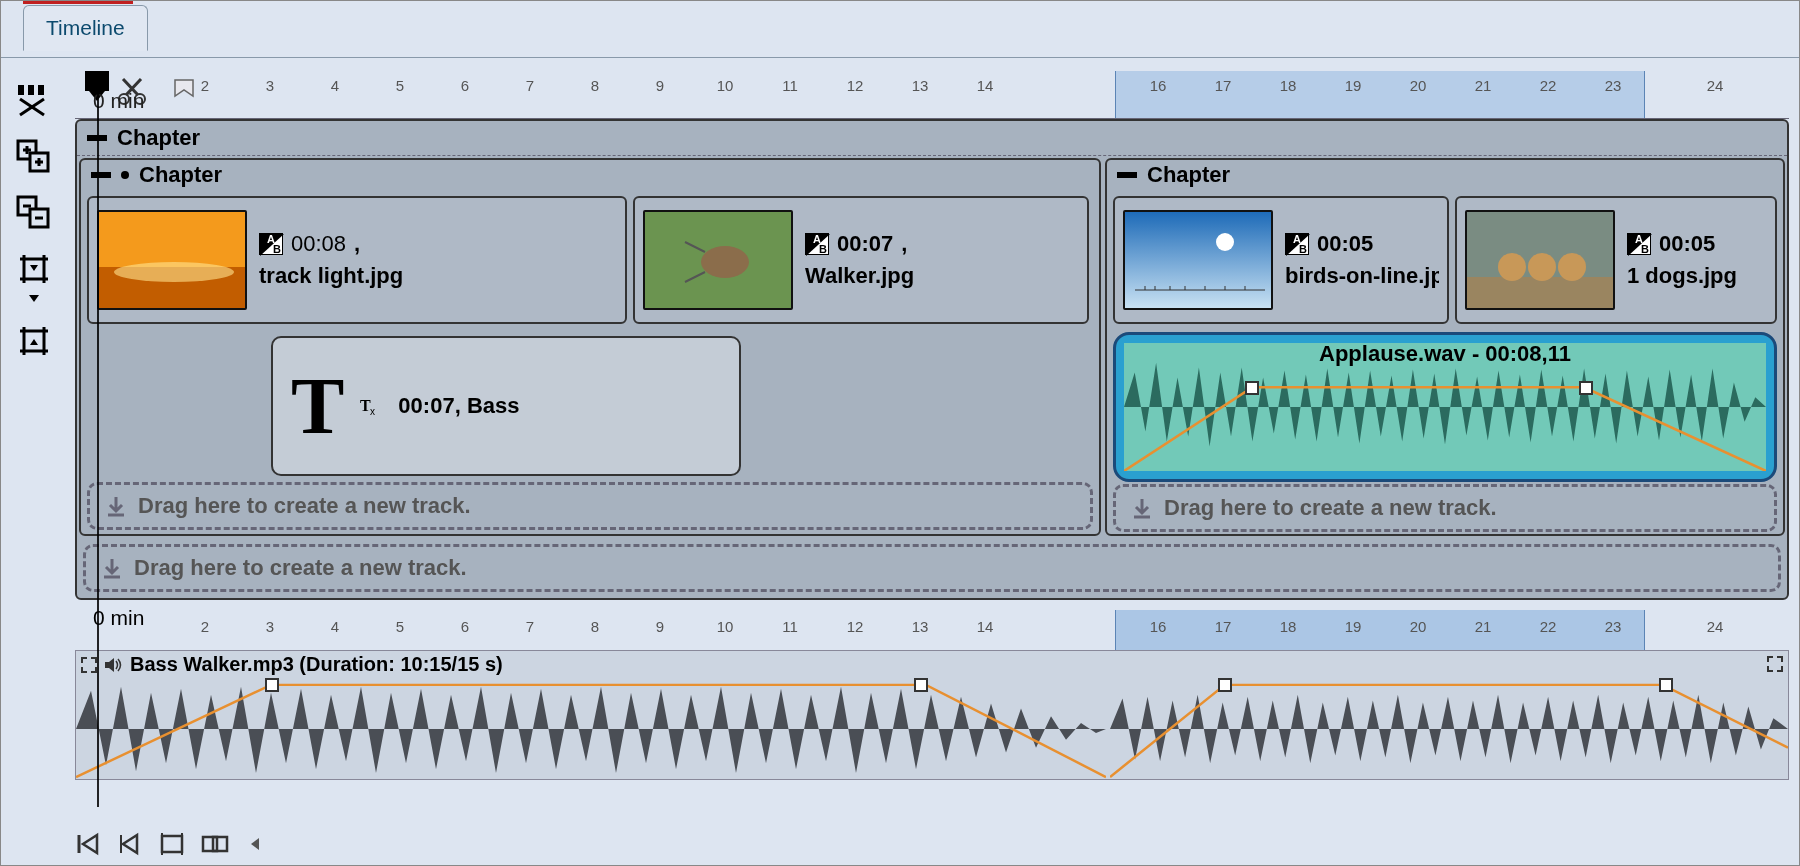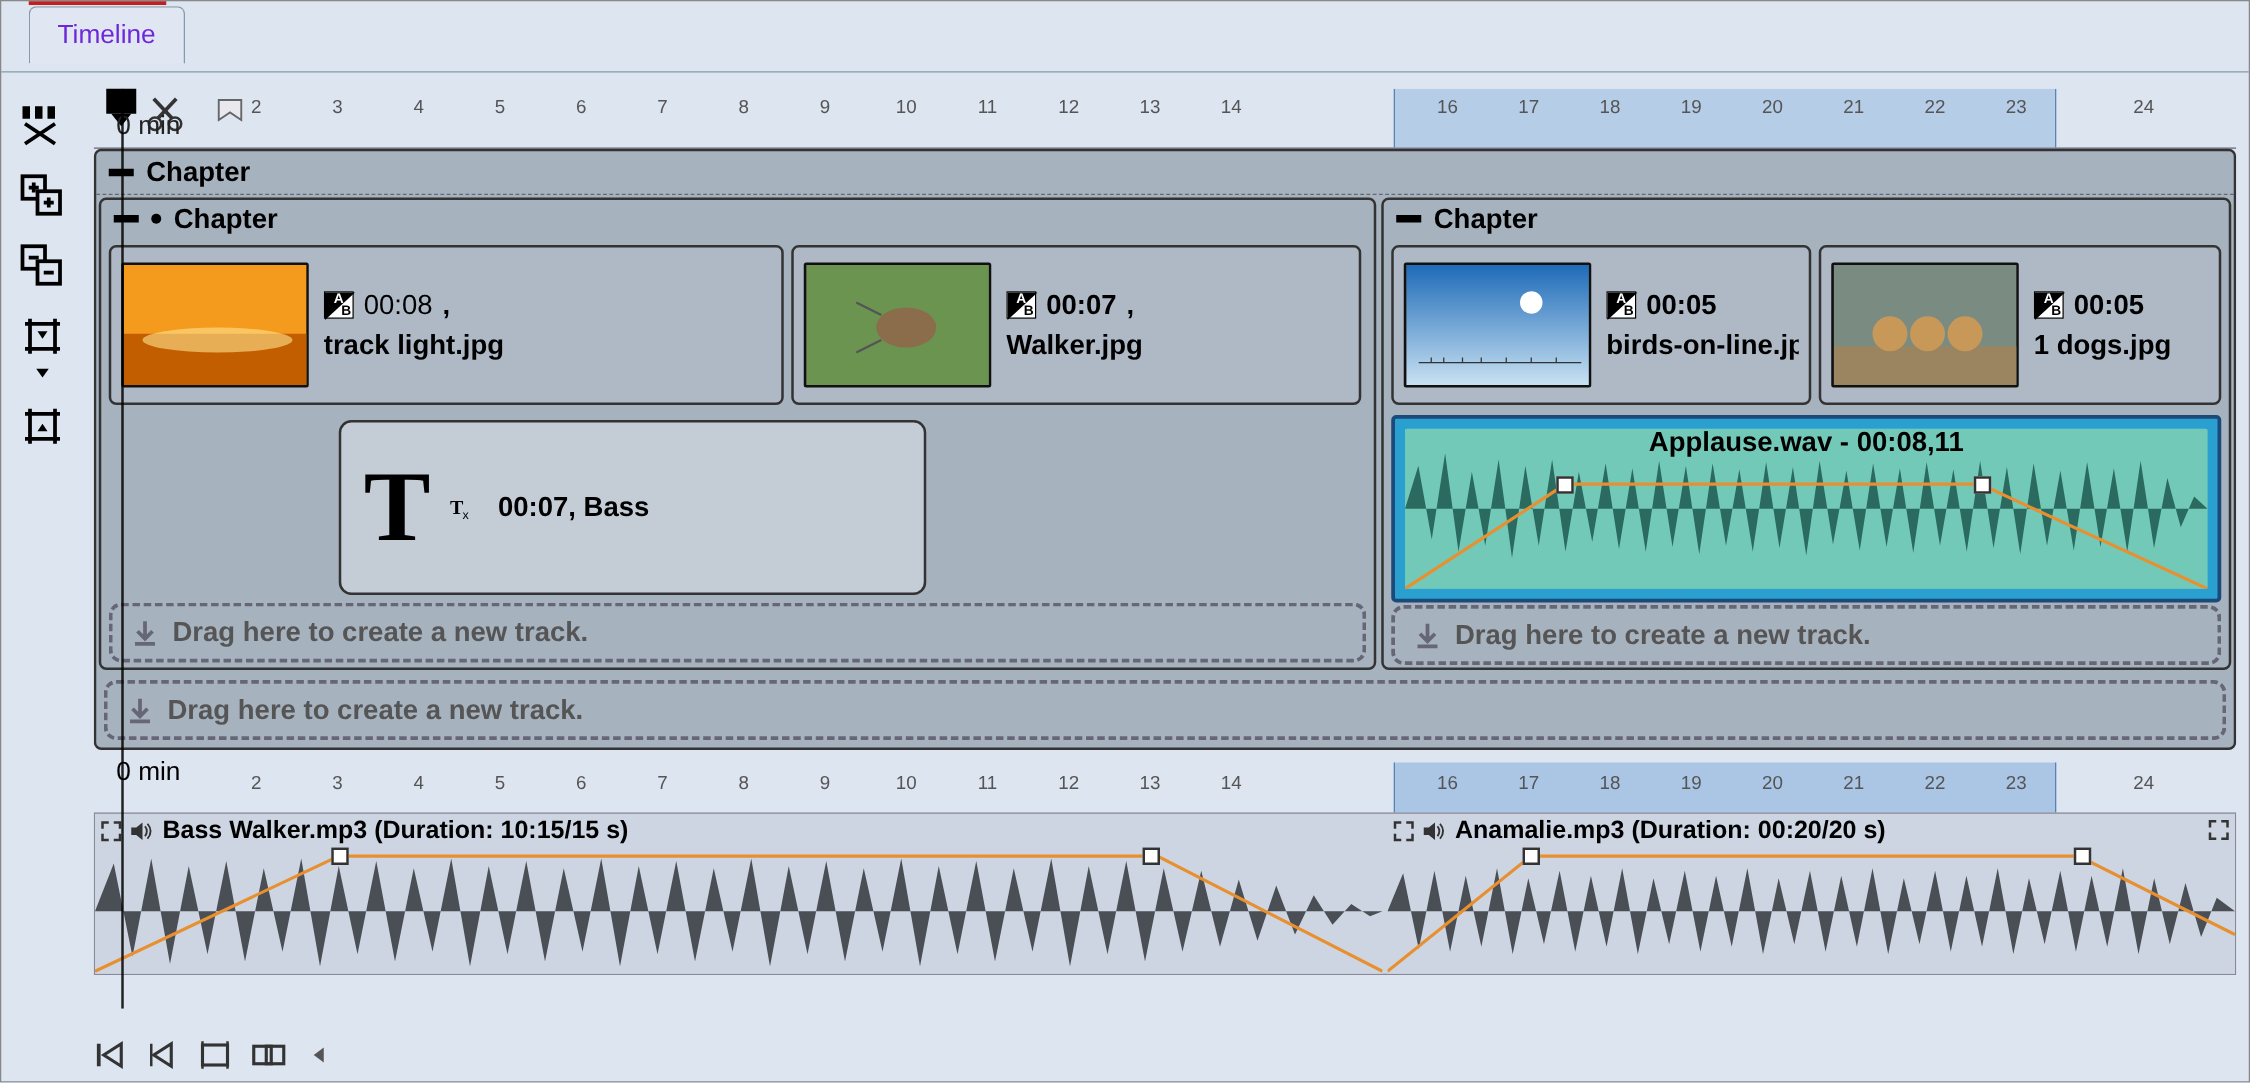--- a/index.html
+++ b/index.html
@@ -1,21 +1,21 @@
 <!DOCTYPE html>
 <html><head>
 <meta charset="utf-8">
 <style>
 html,body{margin:0;padding:0;font-family:"Segoe UI",Arial,sans-serif;background:#DDE5F1;color:#000;overflow:hidden}
 *{box-sizing:border-box}
 .app{width:1800px;height:866px;position:relative;border:1px solid #888}
 .top-red{position:absolute;left:22px;top:0;width:110px;height:3px;background:#C02020}
 .tabs{position:absolute;left:22px;top:4px;display:flex;gap:4px}
 .tab{padding:10px 22px;border:1px solid #8899AA;border-bottom:none;border-radius:6px 6px 0 0;background:#CDD6E2;font-size:21px;color:#444;cursor:pointer}
-.tab.active{background:#E0E7F2;color:#6d28d9;font-weight:500;border-bottom:1px solid #E0E7F2}
+.tab.active{background:#E0E7F2;color:#0c4a6e;font-weight:500;border-bottom:1px solid #E0E7F2}
 .tab-under{position:absolute;left:0;top:56px;right:0;border-bottom:1px solid #8899AA}
 .side{position:absolute;left:0;top:78px;width:66px;display:flex;flex-direction:column;align-items:center;gap:20px;padding-top:4px}
 .side svg{cursor:pointer}
 .content{position:absolute;left:74px;top:70px;right:10px;bottom:58px;overflow:hidden}
 .ruler{position:relative;height:48px;border-bottom:1px solid #667}
 .ruler .tick{position:absolute;top:0;bottom:0;font-size:15px;color:#555;text-align:center;transform:translateX(-50%)}
 .ruler .sel{position:absolute;top:0;bottom:0;background:rgba(110,160,215,.35);border-left:1px solid #5B84B5;border-right:1px solid #5B84B5}
 .ruler .min{position:absolute;left:18px;top:18px;font-size:21px;color:#222}
 .ruler .playhead{position:absolute;top:-4px;width:24px;height:24px;background:#000;transform:translateX(-50%)}
 .ruler .playhead:after{content:"";position:absolute;left:4px;top:24px;border-left:8px solid transparent;border-right:8px solid transparent;border-top:10px solid #000}
@@ -32,21 +32,21 @@
 .info{display:flex;flex-direction:column;gap:6px;font-size:22px;overflow:hidden}
 .info .top{display:flex;align-items:center;gap:8px}
 .info .bot{font-weight:700;white-space:nowrap}
 .ab{width:24px;height:22px;border:1px solid #000;background:#fff;font-size:11px;line-height:10px;text-align:center;position:relative;font-weight:700}
 .ab:before{content:"";position:absolute;left:0;top:0;border-top:22px solid #000;border-right:24px solid transparent}
 .ab span{position:relative;color:#fff}
 .ab i{position:absolute;right:1px;bottom:0;color:#000;font-style:normal}
 .text-clip{border:2px solid #333;border-radius:10px;background:#C4CCD6;display:flex;align-items:center;gap:14px;padding:10px 18px;margin:6px 0 6px 190px;width:470px;height:140px;font-size:22px}
 .bigT{font-family:Georgia,serif;font-size:80px;font-weight:700}
 .drop{border:3px dashed #667;border-radius:10px;margin:2px 6px;padding:8px 14px;display:flex;align-items:center;gap:10px;font-size:22px;color:#555;font-weight:600}
-.audio-clip{position:relative;border:3px solid #1B4A7A;border-radius:4px;background:#2AA0D0;margin:2px;height:150px;overflow:hidden}
+.audio-clip{position:relative;border:3px solid #1B4A7A;border-radius:16px;background:#2AA0D0;margin:2px;height:150px;overflow:hidden}
 .audio-clip .wave{position:absolute;inset:8px;background:#72C9B8;border-radius:2px}
 .audio-clip .lbl{position:absolute;left:0;right:0;top:6px;text-align:center;font-size:22px;font-weight:700;z-index:2}
 .duration-lbl{position:absolute;right:-70px;top:40%;font-size:22px;font-weight:700;display:flex;align-items:center}
 .bottom-ruler{position:relative;height:40px;margin-top:10px}
 .bt-tick{position:absolute;top:8px;font-size:15px;color:#555;transform:translateX(-50%)}
 .bt-sel{position:absolute;top:0;height:170px;background:rgba(110,160,215,.45);border-left:1px solid #5B84B5;border-right:1px solid #5B84B5}
 .bt-min{position:absolute;left:18px;top:-4px;font-size:21px}
 .global-audio{position:relative;height:130px;background:#CCD5E1;border:1px solid #889}
 .ga-clip{position:absolute;top:0;bottom:0;display:flex;flex-direction:column}
 .ga-lbl{display:flex;align-items:center;gap:6px;font-size:20px;font-weight:600;padding:2px 4px}
@@ -357,30 +357,20 @@
           <div class="wave-dark">
             <svg width="100%" height="100%" preserveAspectRatio="none" viewBox="0 0 1030 102">
               <path fill="#4A4E55" d="M0,51 L15,12 L30,88 L45,8 L60,94 L75,14 L90,86 L105,10 L120,92 L135,16 L150,84 L165,8 L180,96 L195,14 L210,86 L225,10 L240,92 L255,16 L270,84 L285,8 L300,96 L315,14 L330,86 L345,10 L360,92 L375,16 L390,84 L405,8 L420,96 L435,14 L450,86 L465,10 L480,92 L495,16 L510,84 L525,8 L540,96 L555,14 L570,86 L585,10 L600,92 L615,16 L630,84 L645,8 L660,96 L675,14 L690,86 L705,10 L720,92 L735,16 L750,84 L765,8 L780,96 L795,14 L810,86 L825,10 L840,92 L855,16 L870,84 L885,18 L900,80 L915,25 L930,75 L945,30 L960,70 L975,38 L990,62 L1005,45 L1020,55 L1030,51 Z"></path>
               <polyline points="0,100 195,6 850,6 1030,100" fill="none" stroke="#E89030" stroke-width="2.5"></polyline>
             </svg>
             <div class="env-pt" style="left:19%;top:6%"></div>
             <div class="env-pt" style="left:82%;top:6%"></div>
           </div>
         </div>
         <div class="ga-clip" style="left:1034px;right:0">
-          <div class="ga-lbl">
-            <svg width="18" height="18" viewBox="0 0 18 18">
-                <path d="M2 7 L2 2 L7 2 M11 2 L16 2 L16 7 M16 11 L16 16 L11 16 M7 16 L2 16 L2 11" stroke="#333" stroke-width="2" fill="none"></path>
-              </svg>
-            <svg width="20" height="18" viewBox="0 0 20 18">
-                <polygon points="1,6 5,6 10,2 10,16 5,12 1,12" fill="#333"></polygon>
-                <path d="M12 5 Q15 9 12 13 M14 3 Q19 9 14 15" stroke="#333" stroke-width="1.5" fill="none"></path>
-              </svg>
-            <span>Anamalie.mp3 (Duration: 00:20/20 s)</span>
-          </div>
           <div class="ga-time">-03:08</div>
           <div class="wave-dark">
             <svg width="100%" height="100%" preserveAspectRatio="none" viewBox="0 0 650 102">
               <path fill="#4A4E55" d="M0,51 L12,20 L24,82 L36,18 L48,84 L60,22 L72,80 L84,16 L96,86 L108,24 L120,78 L132,18 L144,84 L156,22 L168,80 L180,16 L192,86 L204,24 L216,78 L228,18 L240,84 L252,22 L264,80 L276,16 L288,86 L300,24 L312,78 L324,18 L336,84 L348,22 L360,80 L372,16 L384,86 L396,24 L408,78 L420,18 L432,84 L444,22 L456,80 L468,16 L480,86 L492,24 L504,78 L516,18 L528,84 L540,22 L552,80 L564,16 L576,86 L588,24 L600,78 L612,28 L624,72 L636,40 L650,51 Z"></path>
               <polyline points="0,100 110,6 530,6 650,70" fill="none" stroke="#E89030" stroke-width="2.5"></polyline>
             </svg>
             <div class="env-pt" style="left:17%;top:6%"></div>
             <div class="env-pt" style="left:82%;top:6%"></div>
           </div>
           <svg width="18" height="18" viewBox="0 0 18 18" style="position:absolute;right:4px;top:4px">

